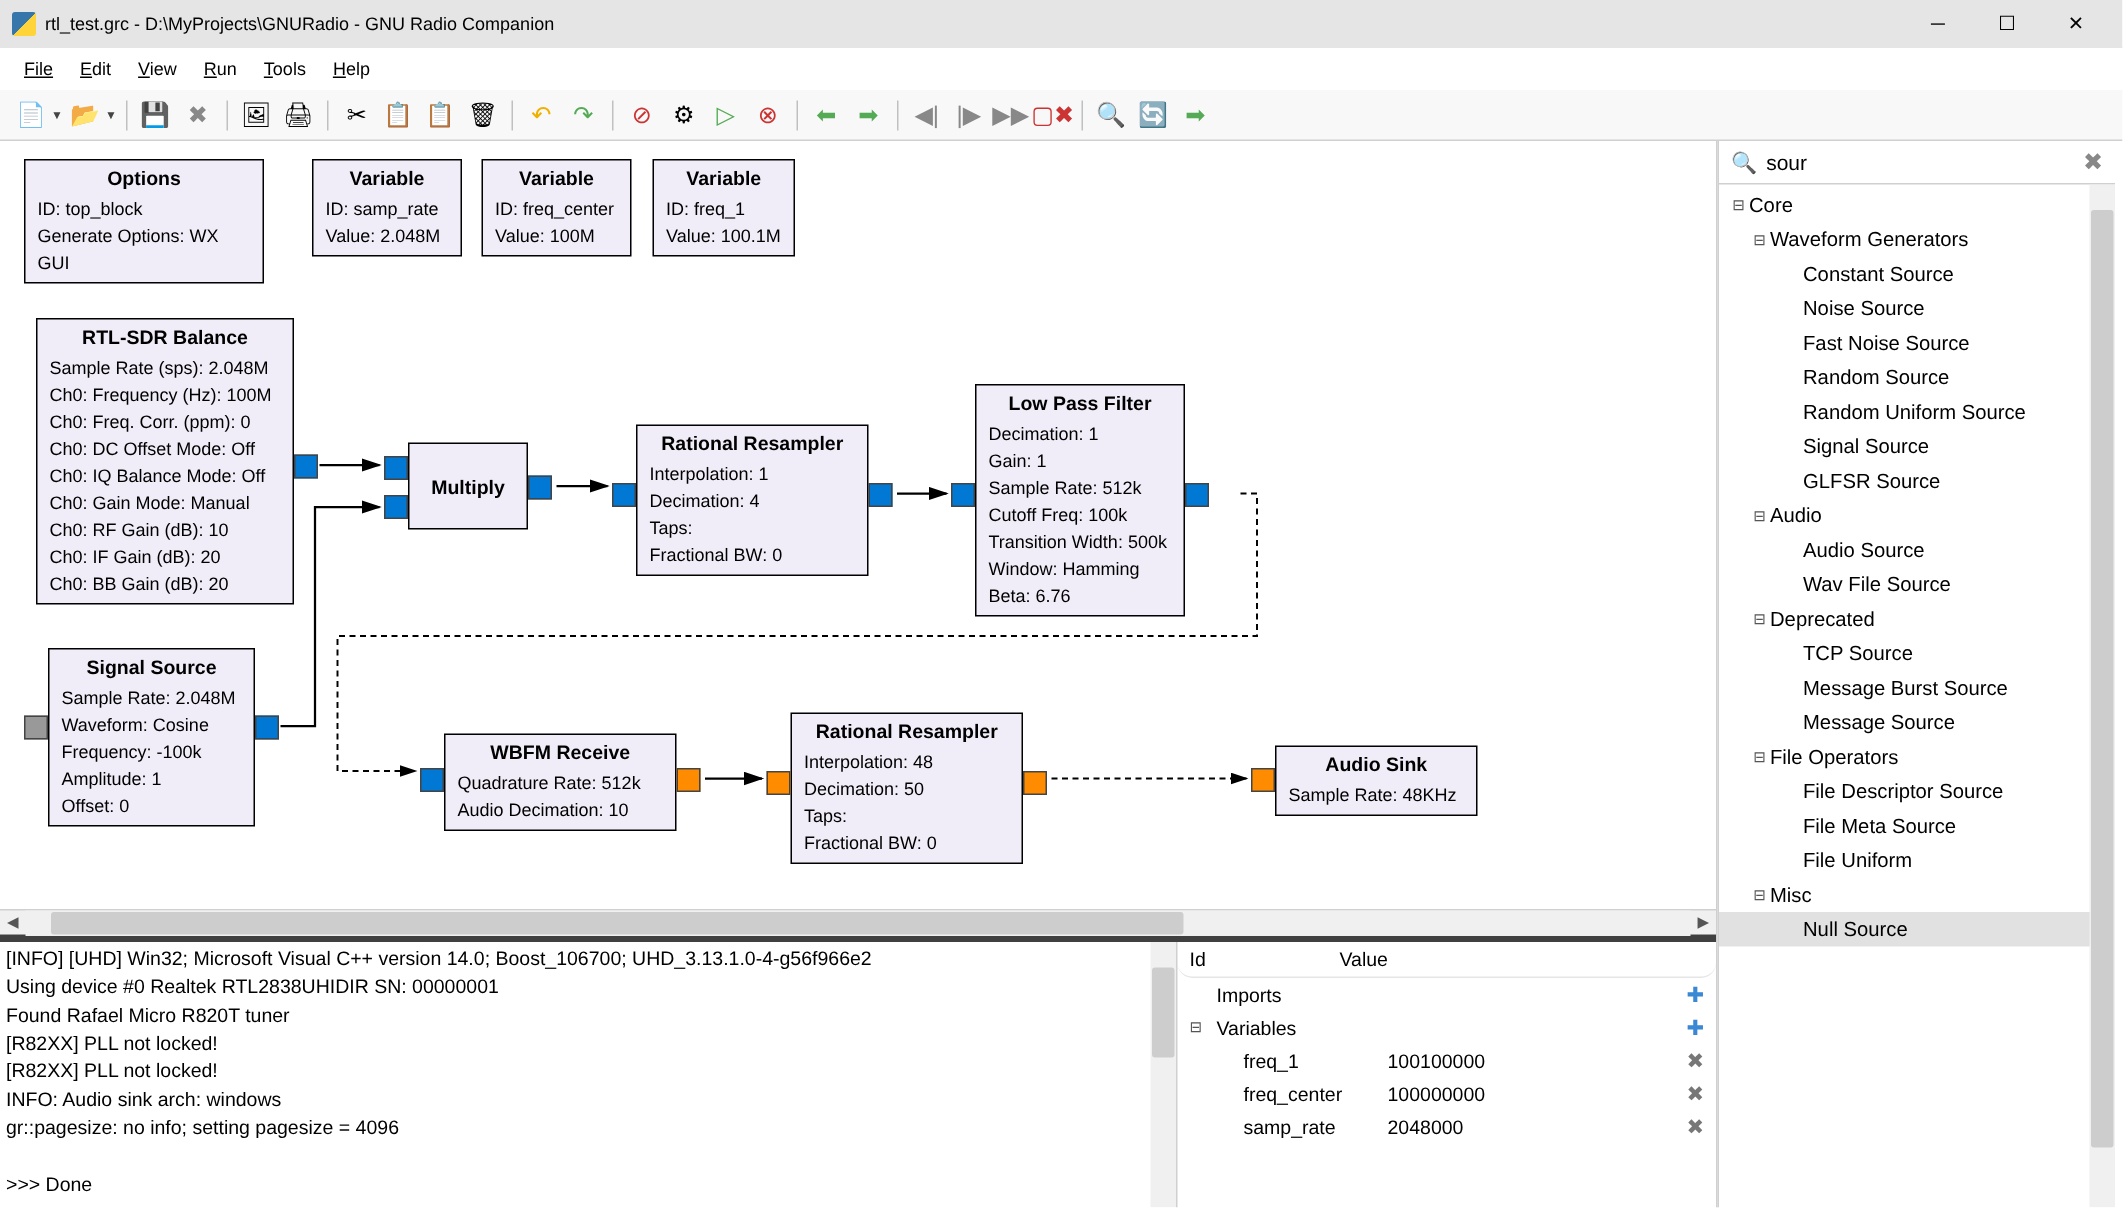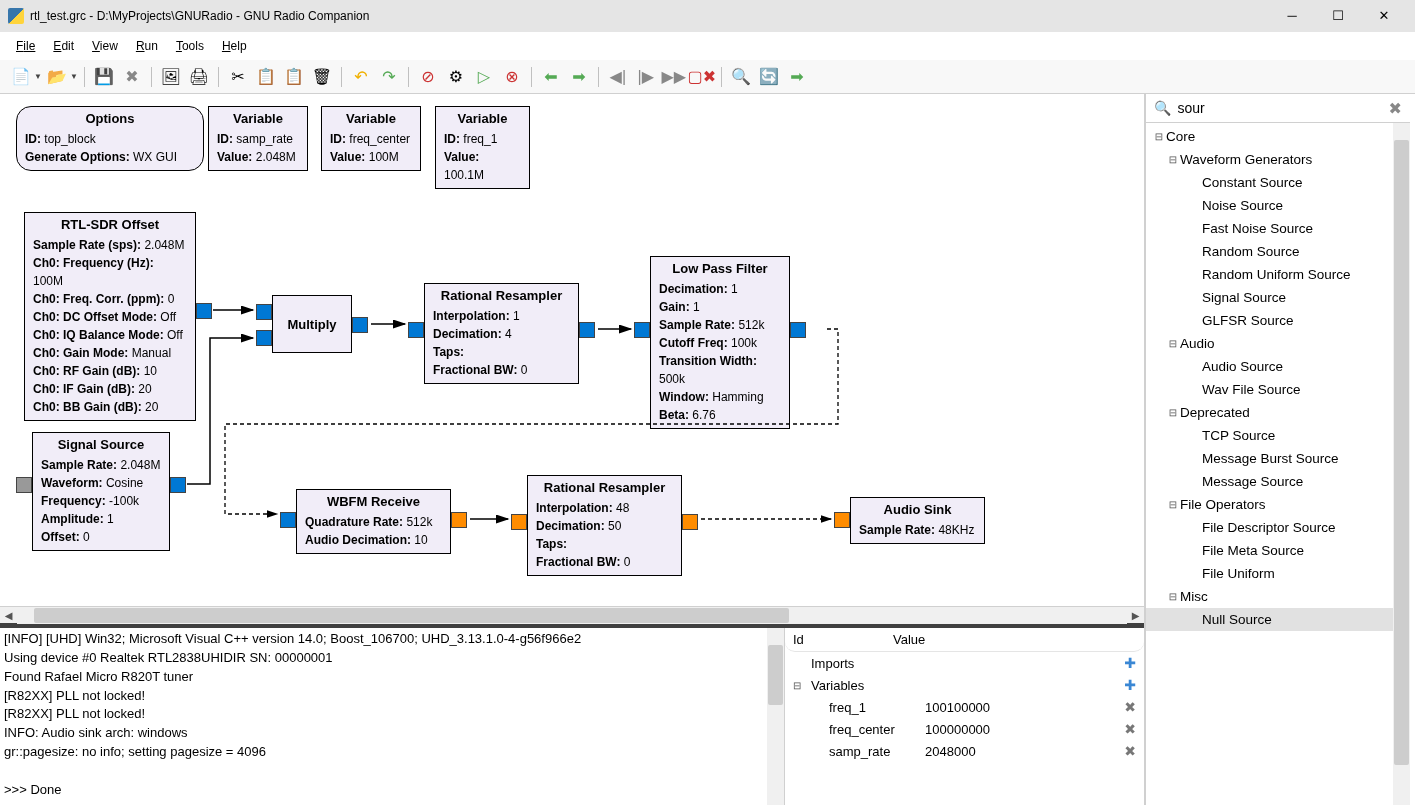--- a/index.html
+++ b/index.html
@@ -16,21 +16,21 @@
 .tool-btn { width: 26px; height: 26px; display: flex; align-items: center; justify-content: center; cursor: pointer; border-radius: 2px; font-size: 16px; }
 .tool-sep { width: 1px; height: 20px; background: #c0c0c0; margin: 0 4px; }
 .dropdown-arrow { font-size: 8px; color: #444; margin-left: -2px; }
 .main-area { position: relative; display: flex; height: calc(100% - 94px); }
 .canvas-col { width: 1145px; display: flex; flex-direction: column; border-right: 1px solid #d0d0d0; }
 .canvas { flex: 1; position: relative; background: #fff; overflow: hidden; }
 .canvas-inner { position: relative; width: 100%; height: 100%; }
 .block { position: absolute; border: 1px solid #000; background: #f1edf8; font-size: 12px; }
 .block-title { text-align: center; font-weight: bold; padding: 4px 8px 2px; font-size: 13px; }
 .block-body { padding: 2px 8px 4px; line-height: 1.5; }
-.block-body b { font-weight: bold; }
+.block-body b { font-weight: normal; }
 .port { position: absolute; width: 16px; height: 16px; background: #0078d4; border: 1px solid #444; }
 .port.orange { background: #ff8c00; }
 .port.grey { background: #999; }
 .hscroll { height: 17px; background: #f0f0f0; border-top: 1px solid #d0d0d0; display: flex; align-items: center; }
 .hscroll-track { flex: 1; height: 17px; background: #f0f0f0; position: relative; }
 .hscroll-thumb { position: absolute; left: 17px; right: 338px; height: 15px; top: 1px; background: #cdcdcd; border-radius: 2px; }
 .hscroll-btn { width: 17px; height: 17px; display: flex; align-items: center; justify-content: center; color: #555; font-size: 10px; }
 .bottom-row { height: 182px; display: flex; border-top: 5px solid #404040; }
 .console { flex: 1; padding: 2px 4px; font-family: "Segoe UI", sans-serif; font-size: 13px; line-height: 1.45; overflow: hidden; position: relative; }
 .console-scroll { position: absolute; right: 0; top: 0; bottom: 0; width: 17px; background: #f0f0f0; }
@@ -117,21 +117,21 @@
   <div class="tool-btn">🔍</div>
   <div class="tool-btn" style="color:#07c">🔄</div>
   <div class="tool-btn" style="color:#5a5">➡</div>
 </div>
 
 <div class="main-area">
   <div class="canvas-col">
     <div class="canvas">
       <div class="canvas-inner">
 
-        <div class="block" style="left:16px; top:12px; width:188px;border-radius:15px;">
+        <div class="block" style="left:16px; top:12px; width:160px;">
           <div class="block-title">Options</div>
           <div class="block-body">
             <div><b>ID:</b> <span>top_block</span></div>
             <div><b>Generate Options:</b> <span>WX GUI</span></div>
           </div>
         </div>
 
         <div class="block" style="left:208px; top:12px; width:100px;">
           <div class="block-title">Variable</div>
           <div class="block-body">
@@ -150,21 +150,21 @@
 
         <div class="block" style="left:435px; top:12px; width:95px;">
           <div class="block-title">Variable</div>
           <div class="block-body">
             <div><b>ID:</b> <span>freq_1</span></div>
             <div><b>Value:</b> <span>100.1M</span></div>
           </div>
         </div>
 
         <div class="block" style="left:24px; top:118px; width:172px;">
-          <div class="block-title">RTL-SDR Offset</div>
+          <div class="block-title">RTL-SDR Balance</div>
           <div class="block-body" id="rtl-rows">
               <div><b>Sample Rate (sps):</b> <span>2.048M</span></div>
               <div><b>Ch0: Frequency (Hz):</b> <span>100M</span></div>
               <div><b>Ch0: Freq. Corr. (ppm):</b> <span>0</span></div>
               <div><b>Ch0: DC Offset Mode:</b> <span>Off</span></div>
               <div><b>Ch0: IQ Balance Mode:</b> <span>Off</span></div>
               <div><b>Ch0: Gain Mode:</b> <span>Manual</span></div>
               <div><b>Ch0: RF Gain (dB):</b> <span>10</span></div>
               <div><b>Ch0: IF Gain (dB):</b> <span>20</span></div>
               <div><b>Ch0: BB Gain (dB):</b> <span>20</span></div>

